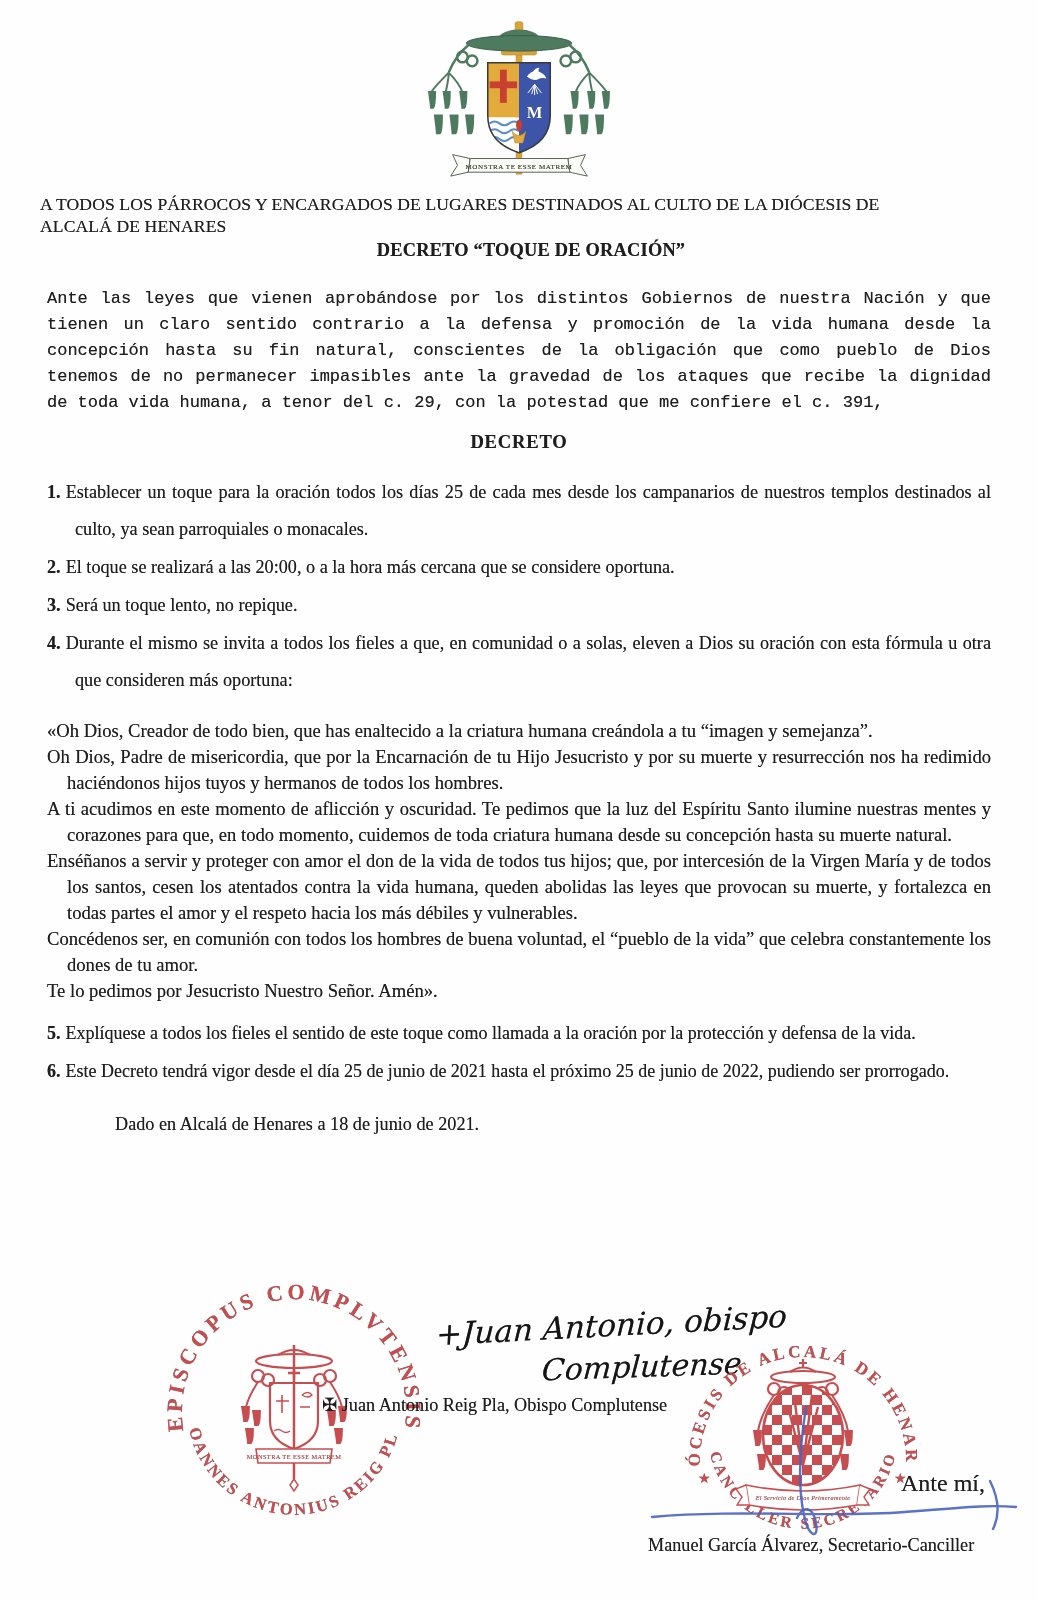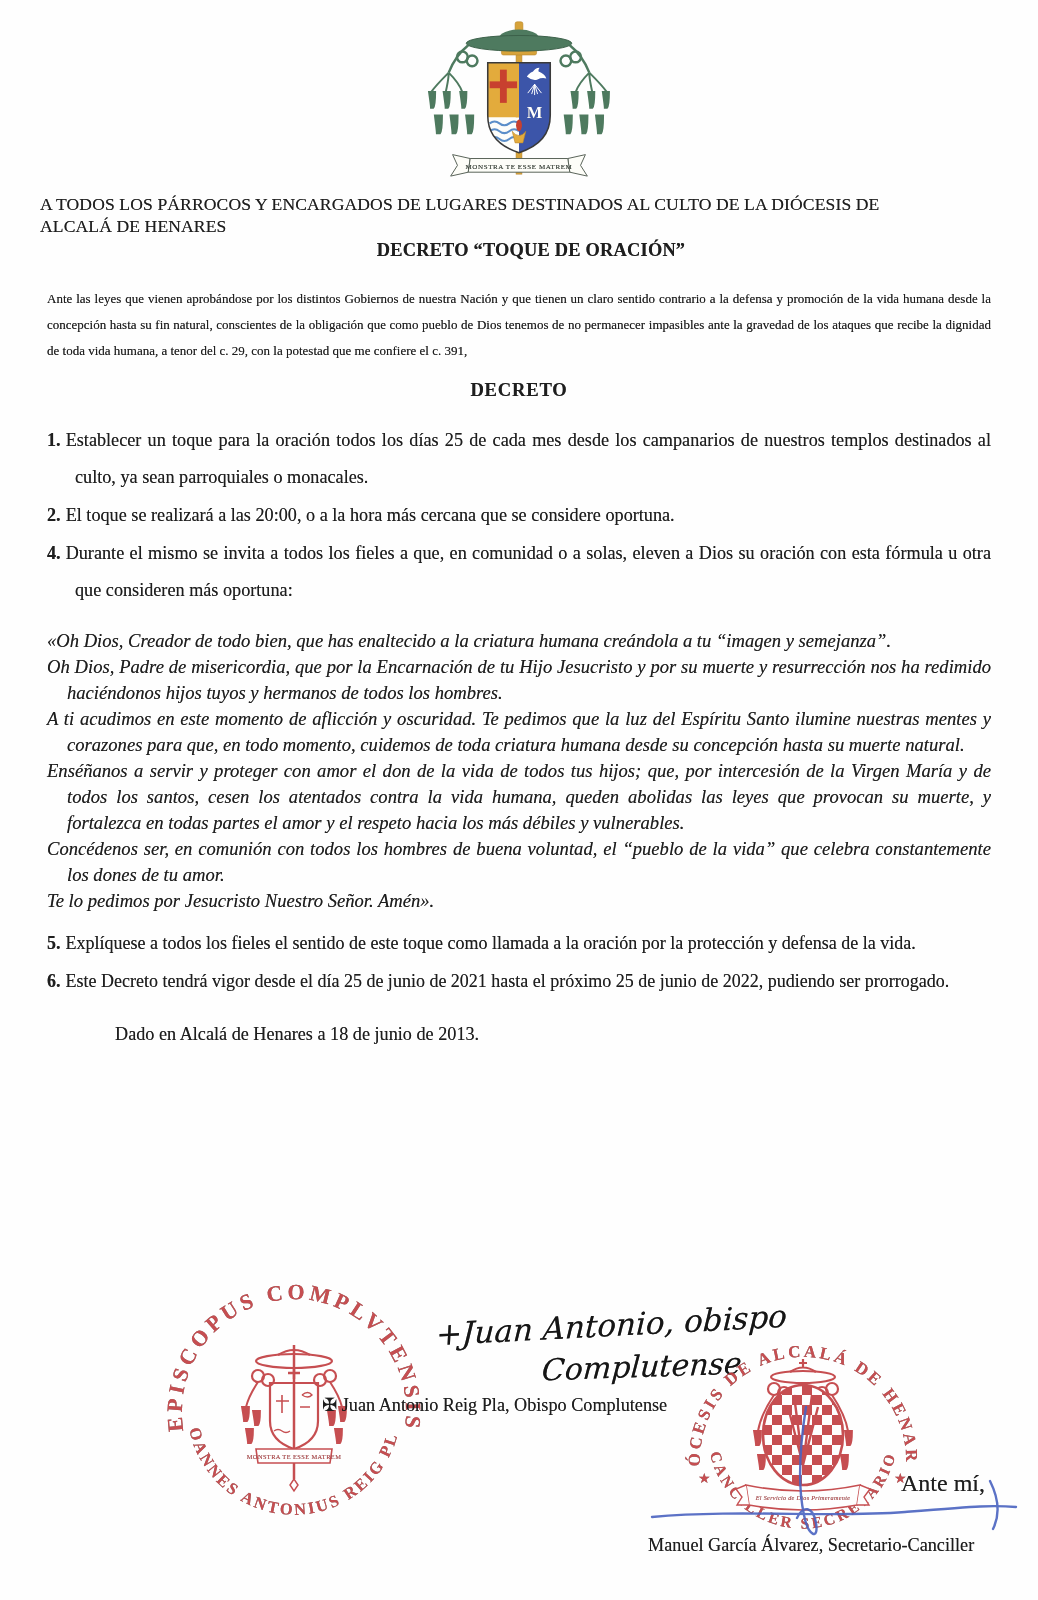--- a/index.html
+++ b/index.html
@@ -6,29 +6,29 @@
   body{width:1038px;height:1600px;overflow:hidden;
        font-family:"Liberation Serif","DejaVu Serif",serif;color:#1e1e1e;}
   .page{position:relative;width:1038px;height:1600px;background:#fefefe;overflow:hidden;}
   .soft{text-shadow:0 0 .5px rgba(20,20,20,.6);}
 
   .crest-wrap{display:flex;justify-content:center;padding-top:14px;}
 
   .addressee{margin:14px 40px 0;text-align:left;font-size:17.6px;line-height:21.5px;letter-spacing:.1px;}
   .doc-title{margin-top:3px;text-align:center;font-weight:bold;font-size:18.4px;letter-spacing:.2px;padding-left:24px;}
 
-  .preamble{margin:25px 47px 0;text-align:justify;font-size:13px;line-height:26px;}
+  .preamble{margin:25px 47px 0;text-align:justify;font-size:17px;line-height:26px;font-family:Liberation Mono, monospace;}
 
   .decree-heading{margin-top:15px;text-align:center;font-weight:bold;font-size:18.6px;letter-spacing:.8px;}
 
   .items{margin:21px 47px 0;font-size:18.2px;}
   .item{text-align:justify;line-height:37px;padding-left:28px;text-indent:-28px;margin:0 0 1px 0;}
   .num{font-weight:bold;padding-right:5px;}
 
-  .prayer{margin:19px 47px 0;font-style:italic;font-size:18.6px;line-height:26px;}
+  .prayer{margin:19px 47px 0;font-size:18.6px;line-height:26px;}
   .prayer p{margin:0;padding-left:20px;text-indent:-20px;text-align:justify;}
 
   .items2{margin:12px 47px 0;font-size:18px;}
   .item2{text-align:justify;line-height:34px;margin:0 0 4px 0;}
 
   .dateline{margin:26px 0 0 115px;font-size:18.2px;}
 
   .sig-area{position:absolute;left:0;top:1255px;width:1038px;height:345px;}
   .abs{position:absolute;}
   .seal-left{left:158px;top:28px;}
@@ -115,38 +115,39 @@
   </div>
   <div class="doc-title">DECRETO “TOQUE DE ORACIÓN”</div>
 
   <div class="preamble">Ante las leyes que vienen aprobándose por los distintos Gobiernos de nuestra Nación y que tienen un claro sentido contrario a la defensa y promoción de la vida humana desde la concepción hasta su fin natural, conscientes de la obligación que como pueblo de Dios tenemos de no permanecer impasibles ante la gravedad de los ataques que recibe la dignidad de toda vida humana, a tenor del c. 29, con la potestad que me confiere el c. 391,</div>
 
   <div class="decree-heading">DECRETO</div>
 
   <div class="items">
     <div class="item"><span class="num">1.</span><span>Establecer un toque para la oración todos los días 25 de cada mes desde los campanarios de nuestros templos destinados al culto, ya sean parroquiales o monacales.</span></div>
     <div class="item"><span class="num">2.</span><span>El toque se realizará a las 20:00, o a la hora más cercana que se considere oportuna.</span></div>
+    <div class="item"><span class="num">3.</span><span>Será un toque lento, no repique.</span></div>
     <div class="item"><span class="num">4.</span><span>Durante el mismo se invita a todos los fieles a que, en comunidad o a solas, eleven a Dios su oración con esta fórmula u otra que consideren más oportuna:</span></div>
   </div>
 
   <div class="prayer">
     <p>«Oh Dios, Creador de todo bien, que has enaltecido a la criatura humana creándola a tu “imagen y semejanza”.</p>
     <p>Oh Dios, Padre de misericordia, que por la Encarnación de tu Hijo Jesucristo y por su muerte y resurrección nos ha redimido haciéndonos hijos tuyos y hermanos de todos los hombres.</p>
     <p>A ti acudimos en este momento de aflicción y oscuridad. Te pedimos que la luz del Espíritu Santo ilumine nuestras mentes y corazones para que, en todo momento, cuidemos de toda criatura humana desde su concepción hasta su muerte natural.</p>
     <p>Enséñanos a servir y proteger con amor el don de la vida de todos tus hijos; que, por intercesión de la Virgen María y de todos los santos, cesen los atentados contra la vida humana, queden abolidas las leyes que provocan su muerte, y fortalezca en todas partes el amor y el respeto hacia los más débiles y vulnerables.</p>
     <p>Concédenos ser, en comunión con todos los hombres de buena voluntad, el “pueblo de la vida” que celebra constantemente los dones de tu amor.</p>
     <p>Te lo pedimos por Jesucristo Nuestro Señor. Amén».</p>
   </div>
 
   <div class="items2">
     <div class="item2"><span class="num">5.</span><span>Explíquese a todos los fieles el sentido de este toque como llamada a la oración por la protección y defensa de la vida.</span></div>
     <div class="item2"><span class="num">6.</span><span>Este Decreto tendrá vigor desde el día 25 de junio de 2021 hasta el próximo 25 de junio de 2022, pudiendo ser prorrogado.</span></div>
   </div>
 
-  <div class="dateline">Dado en Alcalá de Henares a 18 de junio de 2013.</div>
+  <div class="dateline">Dado en Alcalá de Henares a 18 de junio de 2021.</div>
 
   <div class="sig-area">
 
     <svg class="abs seal-left" width="272" height="252" viewBox="0 0 272 252" opacity="0.92">
       <defs>
         <path id="sealLTop" d="M 28,158 A 112,112 0 1 1 244,158"></path>
         <path id="sealLBot" d="M 32,150 A 107,107 0 0 0 240,150"></path>
       </defs>
       <g fill="#c24043" stroke="#c24043">
         <text font-family="Liberation Serif, serif" font-size="22" font-weight="600" letter-spacing="4" stroke="none">

